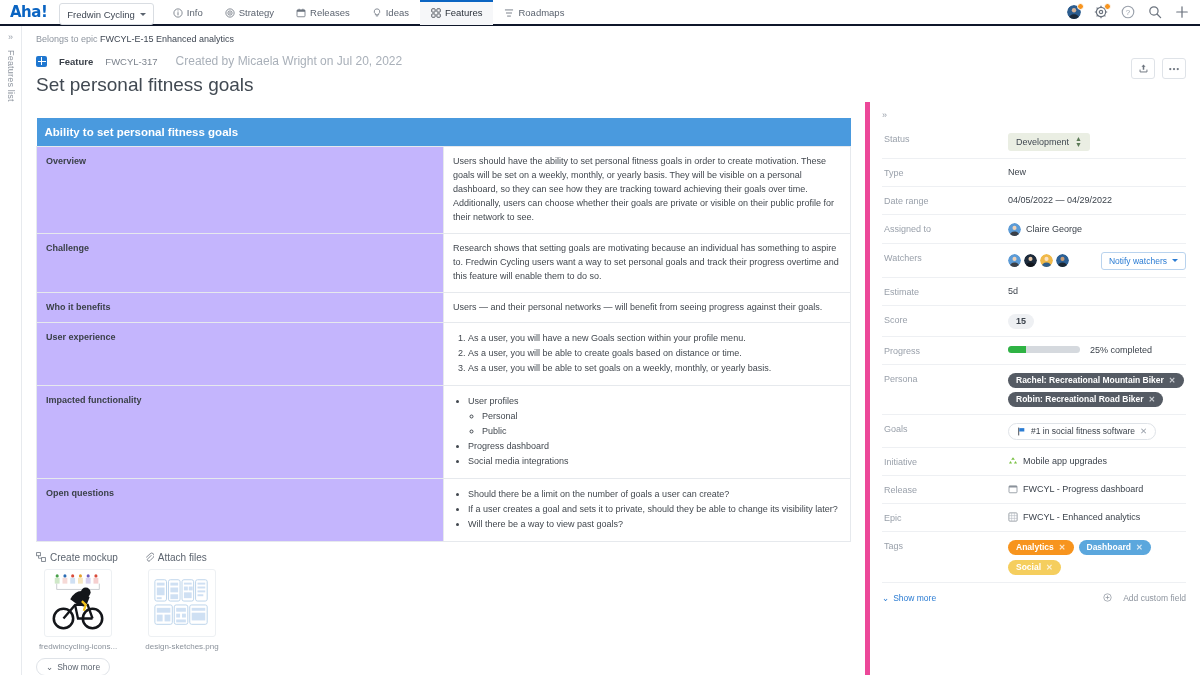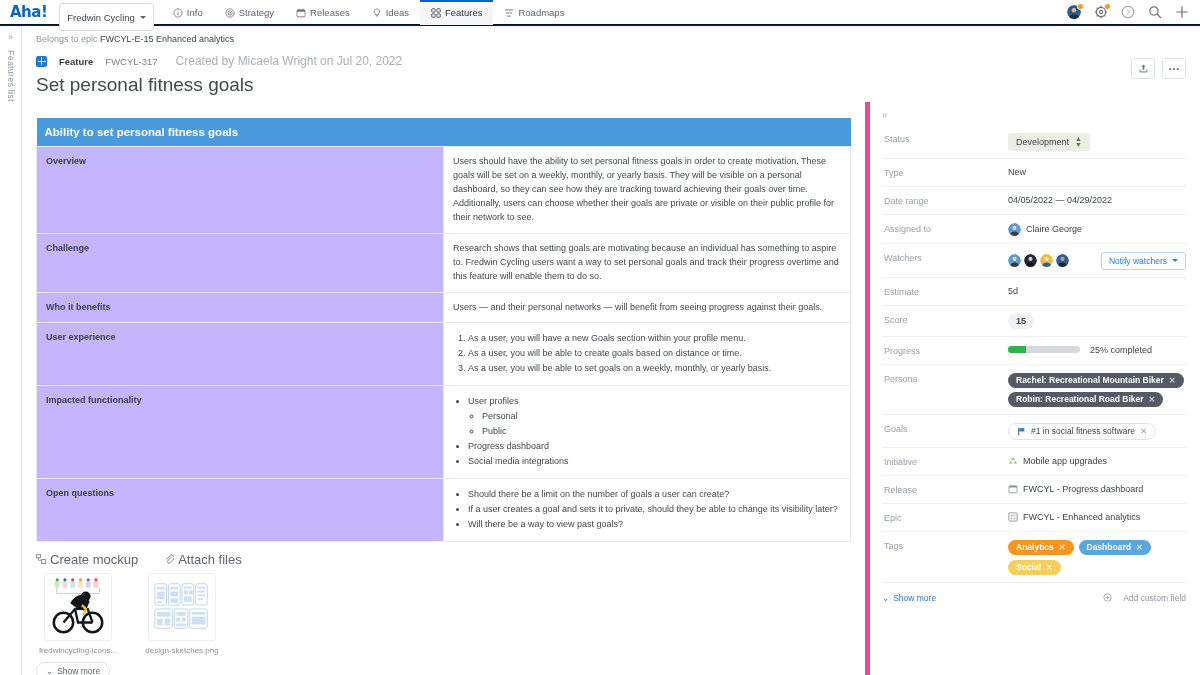--- a/index.html
+++ b/index.html
@@ -19,21 +19,21 @@
   .logo {
     font-size: 15px; font-weight: bold; color: #0a64c2;
     letter-spacing: -0.5px; padding: 3px 10px 0 10px;
     font-family: "DejaVu Sans", sans-serif;
   }
   .proj-select {
     display: flex; align-items: center; gap: 5px;
     border: 1px solid #d9dde2; border-radius: 3px;
     font-size: 9.5px; color: #3f4753;
     padding: 2px 7px; margin: 3px 8px 3px 2px; background: #fff;
-    height: 28px;
+    height: 22px;
   }
   .caret { width: 0; height: 0; border-left: 3px solid transparent;
            border-right: 3px solid transparent; border-top: 3.5px solid #5b636f; }
   .navtabs { display: flex; align-items: stretch; }
   .navtab {
     display: flex; align-items: center; gap: 4px;
     padding: 0 11px; font-size: 9.5px; color: #5b636f;
     position: relative; height: 25px;
   }
   .navtab.active {
@@ -109,21 +109,21 @@
     border: 1px solid #e6e9ed; vertical-align: top;
     font-size: 9px; line-height: 1.55; color: #42484f; padding: 8px 9px;
   }
   table.desc td.lbl { width: 250px; background: #c4b5fd; font-weight: bold; color: #3b4149; }
   table.desc ol, table.desc ul { padding-left: 15px; }
   table.desc li { margin: 1px 0; }
   table.desc ul ul { list-style: circle; padding-left: 14px; }
   table.desc ol { list-style: decimal; }
 
   
-  .attach-bar { display: flex; gap: 26px; margin-top: 10px; font-size: 13px; color: #5c646f; }
+  .attach-bar { display: flex; gap: 26px; margin-top: 10px; font-size: 10px; color: #5c646f; }
   .attach-bar span { display: flex; align-items: center; gap: 4px; }
   .thumbs { display: flex; gap: 20px; margin-top: 6px; }
   .thumb-wrap { width: 84px; text-align: center; }
   .thumb {
     width: 68px; height: 68px; margin: 0 auto;
     border: 1px solid #edf0f3; border-radius: 3px; background: #fff;
     display: flex; align-items: center; justify-content: center; overflow: hidden;
   }
   .thumb-name { font-size: 8px; color: #8b929b; margin-top: 5px; }
   .show-more-btn {

